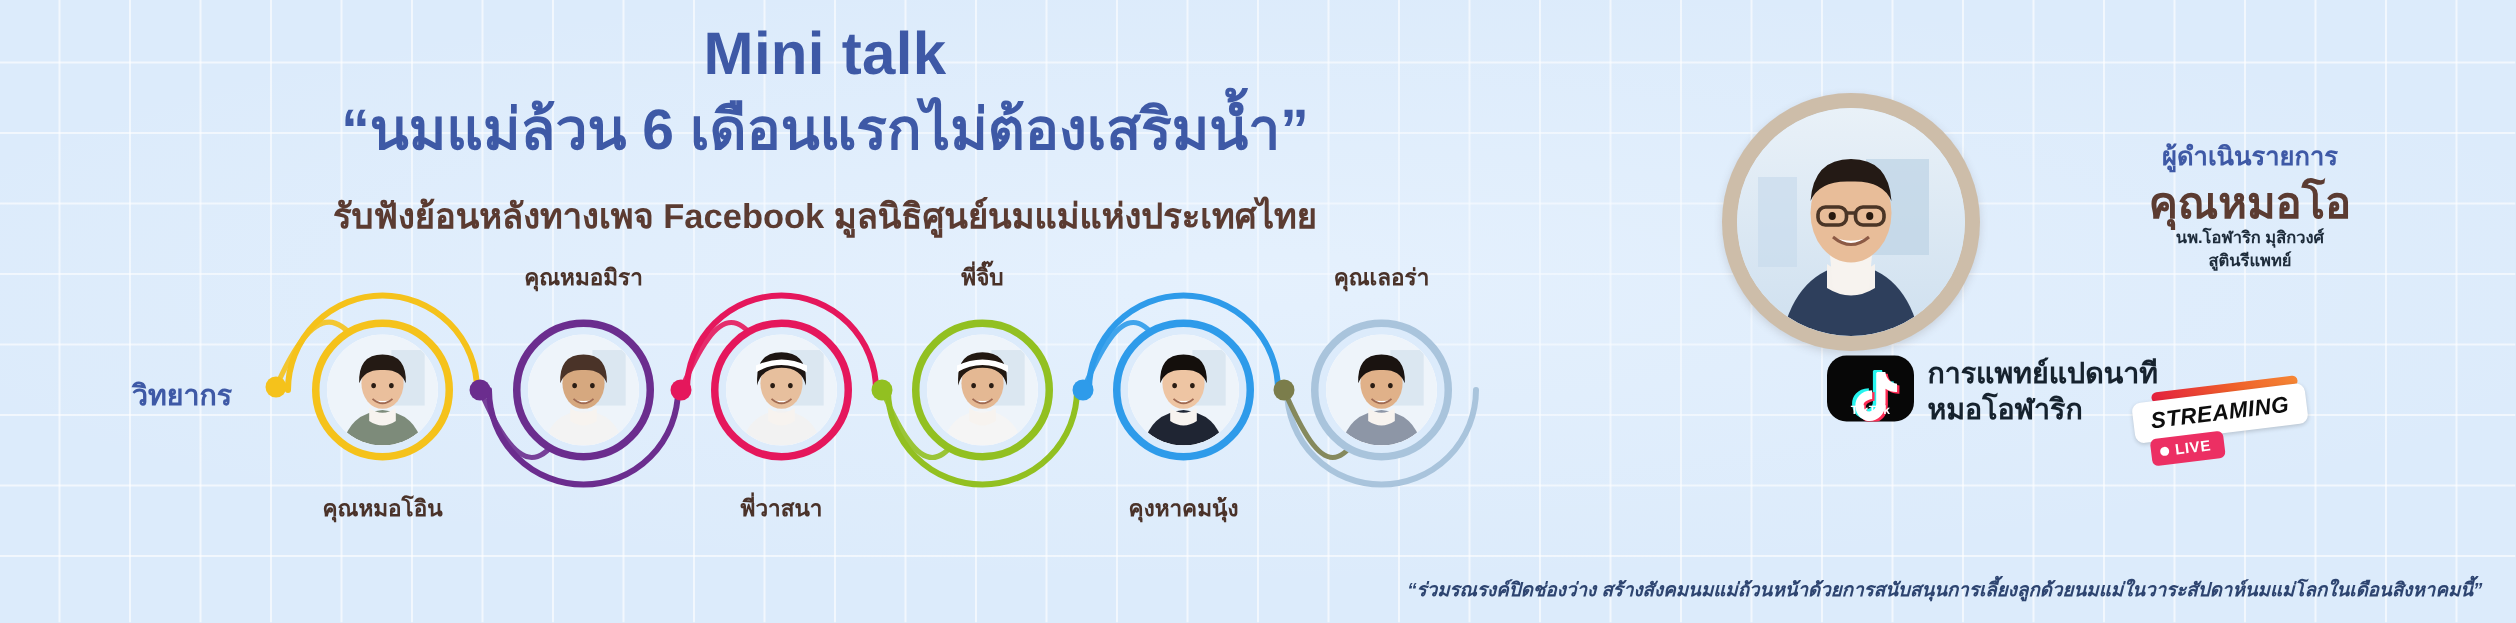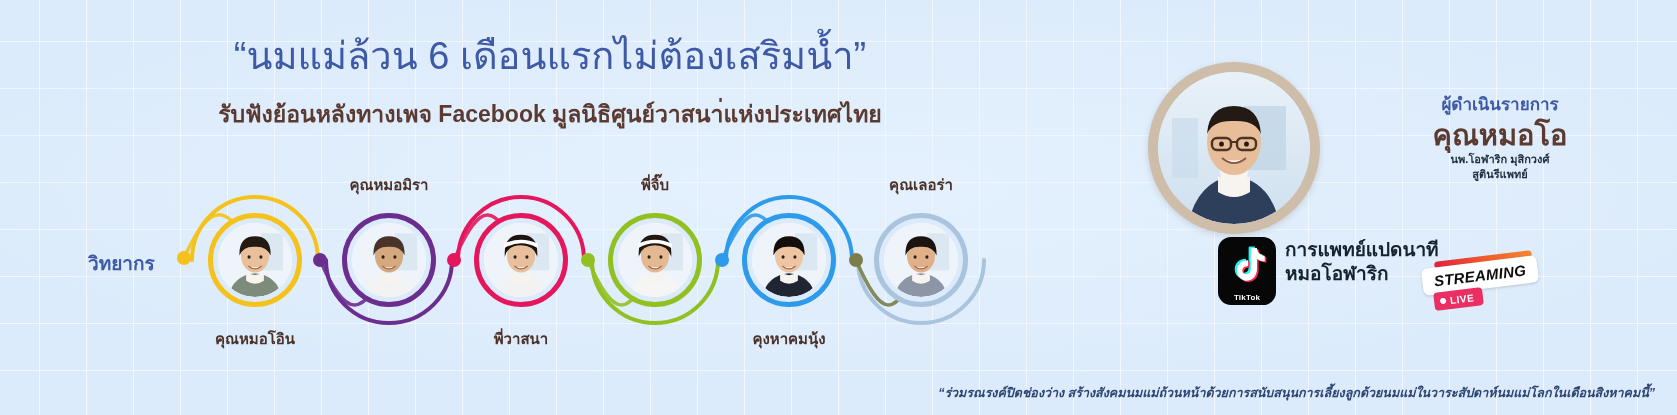--- a/index.html
+++ b/index.html
@@ -26,22 +26,22 @@
     pointer-events:none;
   }
 
   
   .head { position:absolute; left:0; top:14px; width:1100px; text-align:center; }
   .t1 {
     font-size:40px; font-weight:bold; color:#3e59a6; letter-spacing:.2px;
     line-height:1.12;
   }
   .t2 {
-    font-size:38px; font-weight:normal; color:#3e59a6; line-height:1.2;
-    margin-top:20px; white-space:nowrap;
+    font-size:38px; font-weight:bold; color:#3e59a6; line-height:1.2;
+    margin-top:6px; white-space:nowrap;
   }
   .t3 {
     font-size:23px; font-weight:bold; color:#5b3b31; margin-top:16px;
     white-space:nowrap;
   }
 
   
   #speakers { position:absolute; left:0; top:170px; width:1060px; height:185px; }
   #arcs { position:absolute; left:0; top:0; width:1060px; height:185px; }
   .spk { position:absolute; width:0; height:0; }
@@ -74,21 +74,21 @@
   }
   #hostPhoto .in { width:152px; height:152px; border-radius:50%; overflow:hidden; position:relative; background:#dbe8f4; }
   .hrole { position:absolute; left:200px; top:38px; width:340px; text-align:center;
            font-size:17px; font-weight:bold; color:#3e59a6; white-space:nowrap;}
   .hname { position:absolute; left:200px; top:60px; width:340px; text-align:center;
            font-size:29px; font-weight:bold; color:#5b3b31; white-space:nowrap;}
   .hsub  { position:absolute; left:200px; top:100px; width:340px; text-align:center;
            font-size:11px; font-weight:bold; color:#1d2b3a; line-height:1.38; white-space:nowrap;}
 
   
-  #tiktok { position:absolute; left:88px; top:185px; width:58px; height:68px;
+  #tiktok { position:absolute; left:88px; top:185px; width:58px; height:44px;
             border-radius:13px; background:#070707; overflow:hidden; }
   #ttLabel { position:absolute; left:0; right:0; bottom:3px; text-align:center;
              color:#fff; font-size:8px; font-weight:bold; letter-spacing:.2px;}
   .chan { position:absolute; left:155px; top:186px; font-size:19px; font-weight:bold;
           color:#16222e; line-height:1.28; white-space:nowrap;}
 
   
   #stream { position:absolute; left:288px; top:196px; width:120px; height:62px; }
   #strBar { position:absolute; left:16px; top:8px; width:98px; height:7px; border-radius:4px;
             transform:rotate(-7deg);
@@ -108,22 +108,23 @@
   #quote { position:absolute; right:22px; bottom:12px; font-size:12.5px;
            font-style:italic; font-weight:bold; color:#2d4470; white-space:nowrap; }
 </style>
 </head>
 <body>
 
 <div id="banner">
   <div id="vignette"></div>
 
   <div class="head">
+    <div class="t1">Mini talk</div>
     <div class="t2">“นมแม่ล้วน 6 เดือนแรกไม่ต้องเสริมน้ำ”</div>
-    <div class="t3">รับฟังย้อนหลังทางเพจ Facebook มูลนิธิศูนย์วาสนา่แห่งประเทศไทย</div>
+    <div class="t3">รับฟังย้อนหลังทางเพจ Facebook มูลนิธิศูนย์นมแม่แห่งประเทศไทย</div>
   </div>
 
   <div id="speakers">
     <div class="lead">วิทยากร</div>
     <svg id="arcs" viewBox="0 0 1060 185">
         <path d="M 192 90 A 63 63 0 0 1 318 90" fill="none" stroke="#f5c21b" stroke-width="4" stroke-linecap="round"></path>
         <path d="M 452 90 A 63 63 0 0 1 326 90" fill="none" stroke="#6b2d8e" stroke-width="4" stroke-linecap="round"></path>
         <path d="M 458 90 A 63 63 0 0 1 584 90" fill="none" stroke="#e5175c" stroke-width="4" stroke-linecap="round"></path>
         <path d="M 718 90 A 63 63 0 0 1 592 90" fill="none" stroke="#92c021" stroke-width="4" stroke-linecap="round"></path>
         <path d="M 726 90 A 63 63 0 0 1 852 90" fill="none" stroke="#2e9bea" stroke-width="4" stroke-linecap="round"></path>

